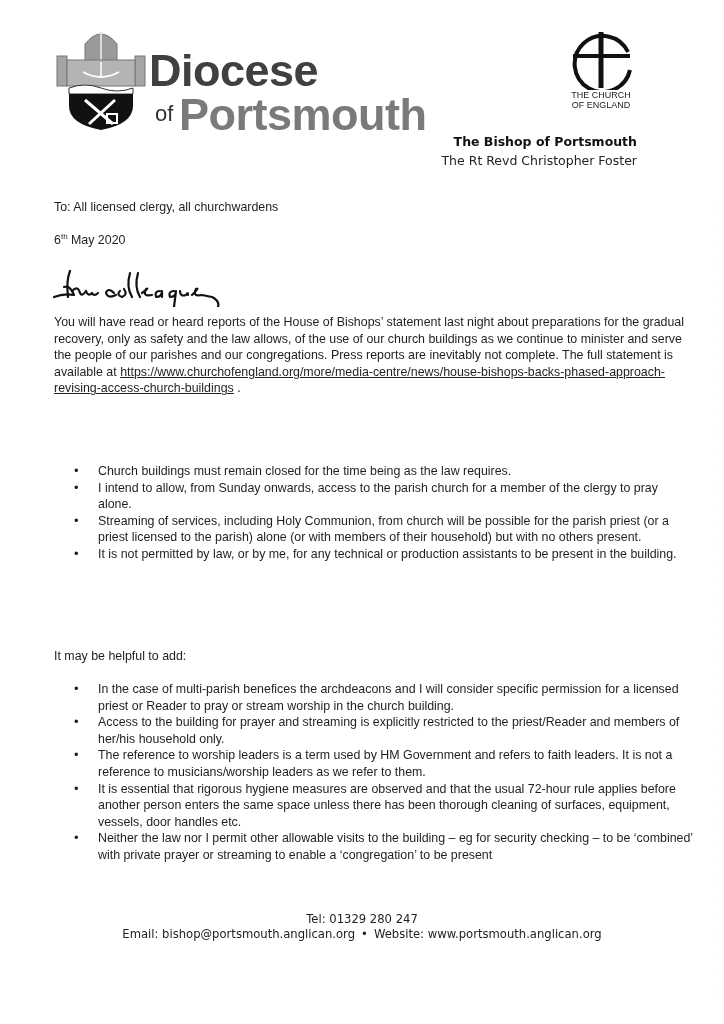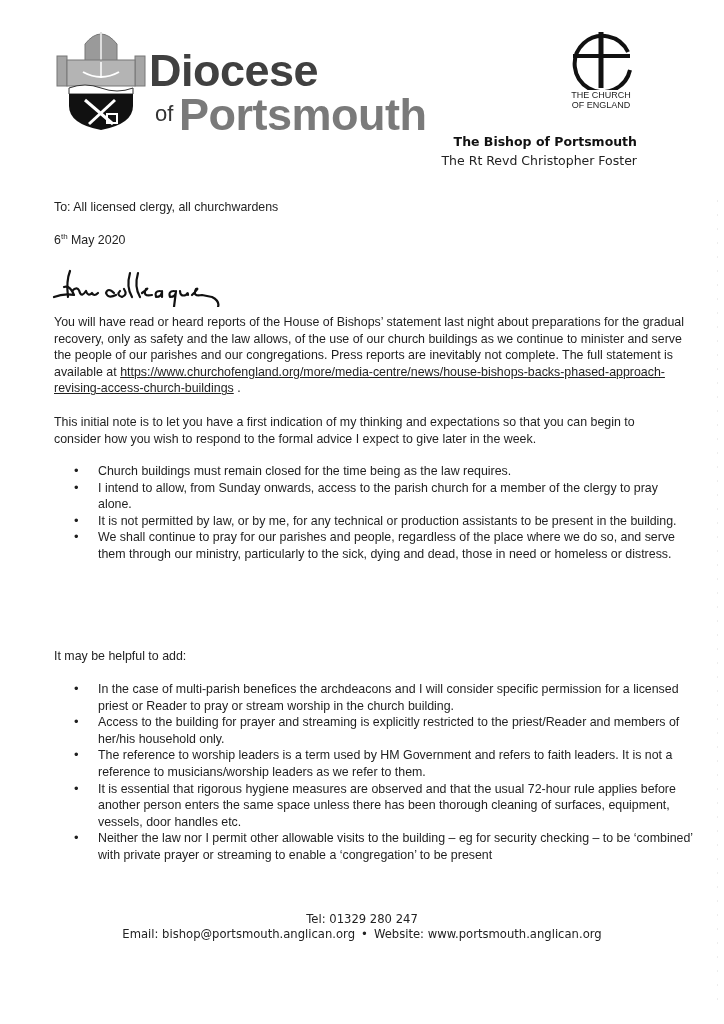--- a/index.html
+++ b/index.html
@@ -112,27 +112,26 @@
       <path d="M92 26 Q100 20 96 22 Q92 30 102 28"></path>
       <path d="M110 24 Q104 24 106 30 Q112 30 112 24 L112 30"></path>
       <path d="M124 24 Q118 24 120 30 Q126 30 126 24 L124 40"></path>
       <path d="M130 24 Q130 30 136 28 Q138 24 138 28"></path>
       <path d="M142 28 Q150 20 146 22 Q142 30 152 28 L162 30 Q170 34 168 40"></path>
     </g>
   </svg>
 
   <p class="body para p1"><span>You will have read or heard reports of the House of Bishops’ statement last night about preparations for the gradual recovery, only as safety and the law allows, of the use of our church buildings as we continue to minister and serve the people of our parishes and our congregations.  Press reports are inevitably not complete. The full statement is available at </span><a class="link">https://www.churchofengland.org/more/media-centre/news/house-bishops-backs-phased-approach-revising-access-church-buildings</a><span> .</span></p>
 
-  <p class="body para p2">This initial note is to let you have a first indication of my thinking and expectations so that you can begin to consider how you wish to respond to the formal advice I expect to give later in the week.</p>
 
   <ul class="body bullets list1">
     <li>Church buildings must remain closed for the time being as the law requires.</li>
     <li>I intend to allow, from Sunday onwards, access to the parish church for a member of the clergy to pray alone.</li>
+    <li>Streaming of services, including Holy Communion, from church will be possible for the parish priest (or a priest licensed to the parish) alone (or with members of their household) but with no others present.</li>
     <li>It is not permitted by law, or by me, for any technical or production assistants to be present in the building.</li>
-    <li>We shall continue to pray for our parishes and people, regardless of the place where we do so, and serve them through our ministry, particularly to the sick, dying and dead, those in need or homeless or distress.</li>
   </ul>
 
   <p class="body para p3">It may be helpful to add:</p>
 
   <ul class="body bullets list2">
     <li>In the case of multi-parish benefices the archdeacons and I will consider specific permission for a licensed priest or Reader to pray or stream worship in the church building.</li>
     <li>Access to the building for prayer and streaming is explicitly restricted to the priest/Reader and members of her/his household only.</li>
     <li>The reference to worship leaders is a term used by HM Government and refers to faith leaders. It is not a reference to musicians/worship leaders as we refer to them.</li>
     <li>It is essential that rigorous hygiene measures are observed and that the usual 72-hour rule applies before another person enters the same space unless there has been thorough cleaning of surfaces, equipment, vessels, door handles etc.</li>
     <li>Neither the law nor I permit other allowable visits to the building – eg for security checking – to be ‘combined’ with private prayer or streaming to enable a ‘congregation’ to be present</li>

